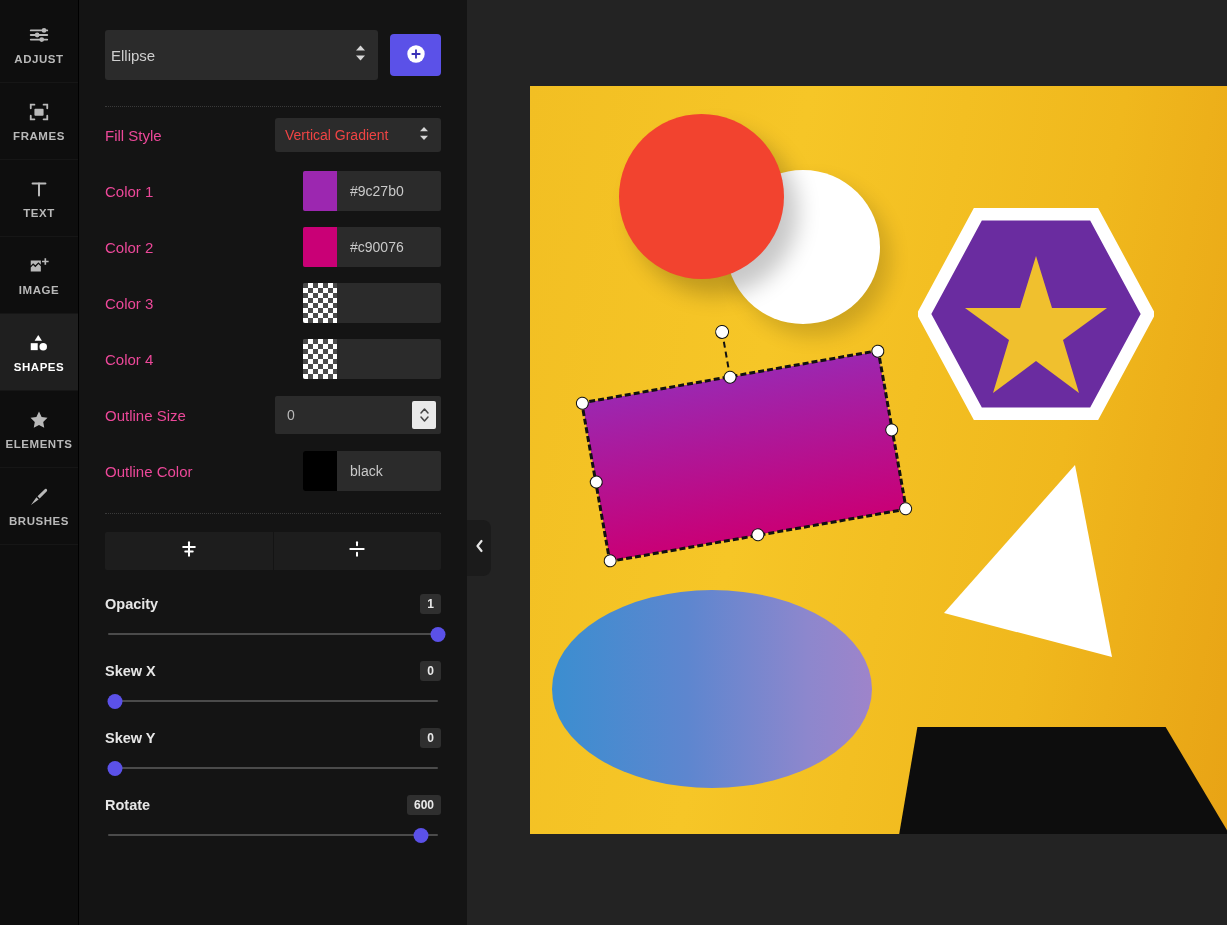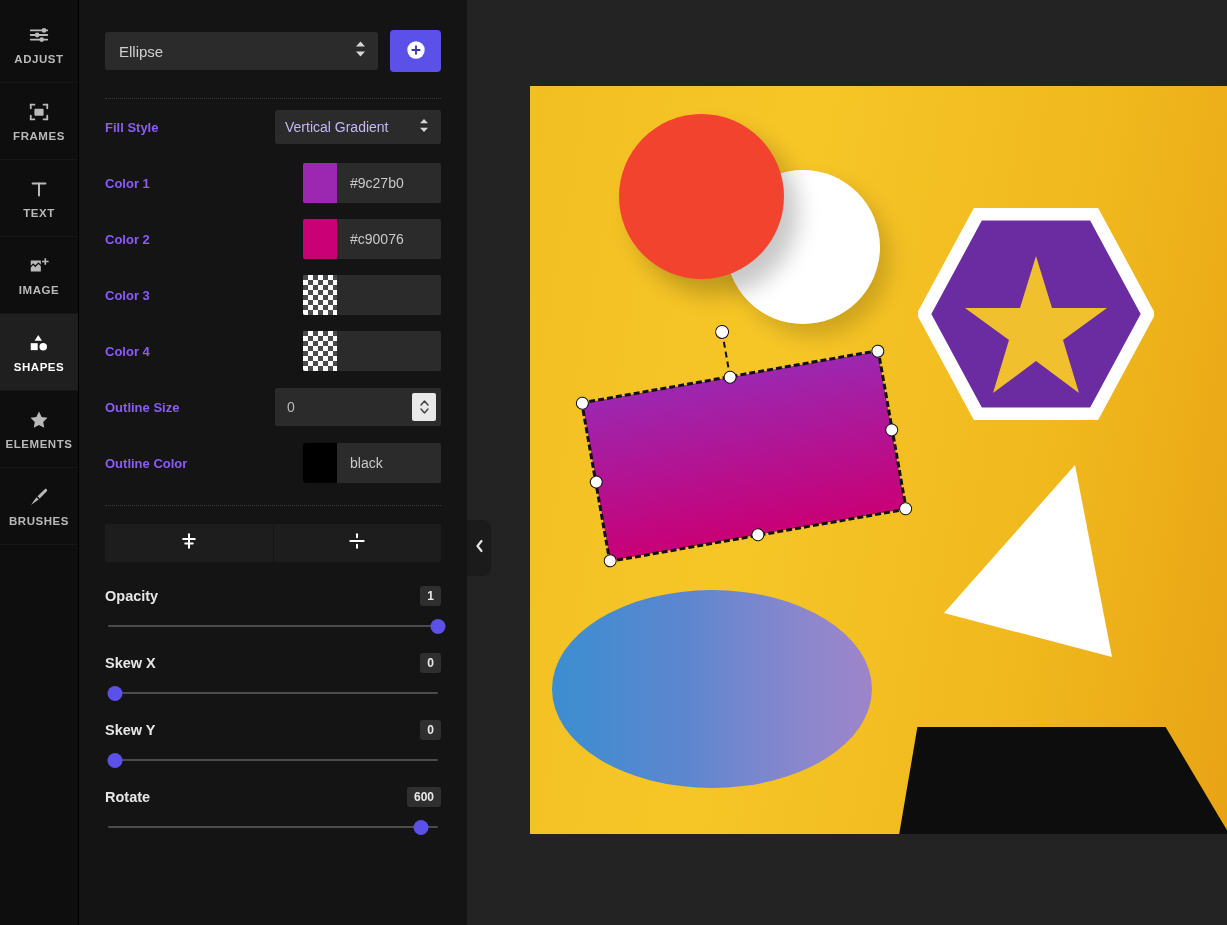--- a/index.html
+++ b/index.html
@@ -42,26 +42,26 @@
     background: #141414;
     padding: 0 26px;
     position: relative;
     overflow: hidden;
   }
   .panel-row-top {
     display: flex; align-items: center; gap: 12px;
     padding-top: 30px;
   }
   .select-shape {
-    flex: 1; height: 38px;
+    flex: 1; height: 50px;
     background: #2b2b2b;
     border: none; border-radius: 3px;
     color: #cfcfcf; font-size: 15px;
     font-family: "Liberation Sans", sans-serif;
-    padding: 0 32px 0 14px;
+    padding: 0 32px 0 6px;
     position: relative;
     display: flex; align-items: center;
     cursor: pointer;
   }
   .sel-wrap { position: relative; flex: 1; }
   .sel-arrows {
     position: absolute; right: 12px; top: 50%;
     transform: translateY(-50%);
     pointer-events: none;
   }
@@ -75,28 +75,28 @@
     margin: 26px 0 0 0; height: 1px;
     border-top: 1.5px dotted #3a3a3a;
   }
 
   .prop {
     display: flex; align-items: center;
     height: 56px;
   }
   .prop-label {
     width: 168px;
-    color: #8b5cf6; font-size: 13px; font-weight: 700;
+    color: #ec4899; font-size: 15px; font-weight: 400;
   }
   .prop-ctl { flex: 1; display: flex; justify-content: flex-end; }
 
   .fill-select {
     width: 166px; height: 34px;
     background: #2b2b2b; border-radius: 3px;
-    color: #c4b5fd; font-size: 14px;
+    color: #ef4444; font-size: 14px;
     display: flex; align-items: center;
     padding: 0 26px 0 10px;
     position: relative; cursor: pointer;
   }
   .color-field {
     width: 138px; height: 40px;
     background: #2b2b2b; border-radius: 2px;
     display: flex; align-items: center;
     overflow: hidden; cursor: pointer;
   }

